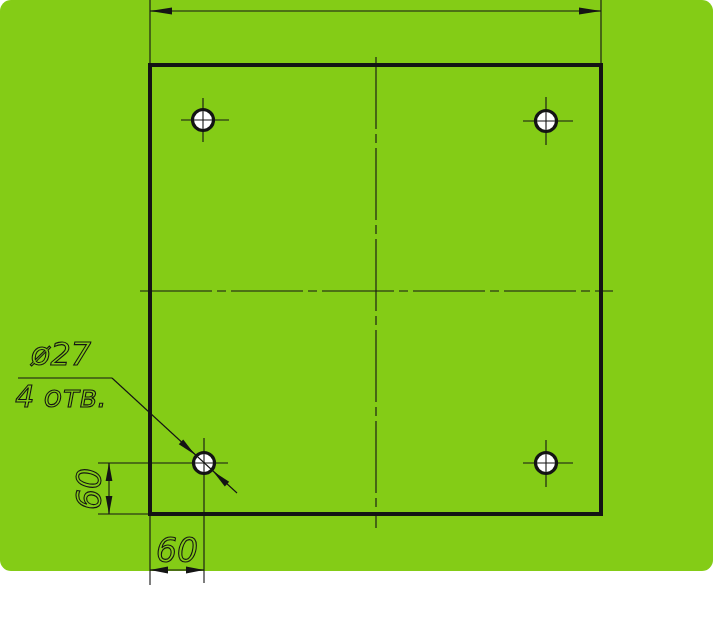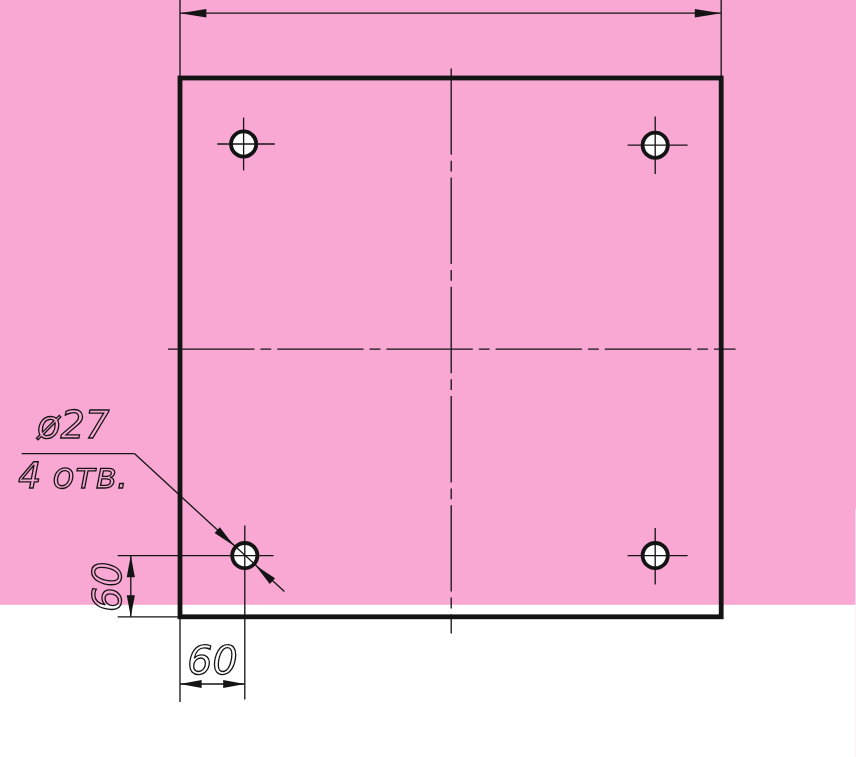--- a/index.html
+++ b/index.html
@@ -5,23 +5,24 @@
   html, body {
     margin: 0;
     padding: 0;
     background: #ffffff;
     width: 713px;
     height: 631px;
     overflow: hidden;
   }
   .canvas {
     width: 713px;
-    height: 504px;
-    background: #f9a8d4;
+    height: 571px;
+    background: #84cc16;
     position: relative;
+    border-radius: 11px;
   }
   svg { display: block; }
   .thick  { stroke-width: 4;   fill: none; }
   .medium { stroke-width: 3.2; fill: #ffffff; }
   .thin   { stroke-width: 1.1; fill: none; }
   .center { stroke-width: 1.1; fill: none; stroke-dasharray: 72 5 9 5; }
   .arrow  { stroke: none; fill: currentColor; }
   .dim-text {
     font-family: "DejaVu Sans", "Liberation Sans", sans-serif;
     font-style: italic;

